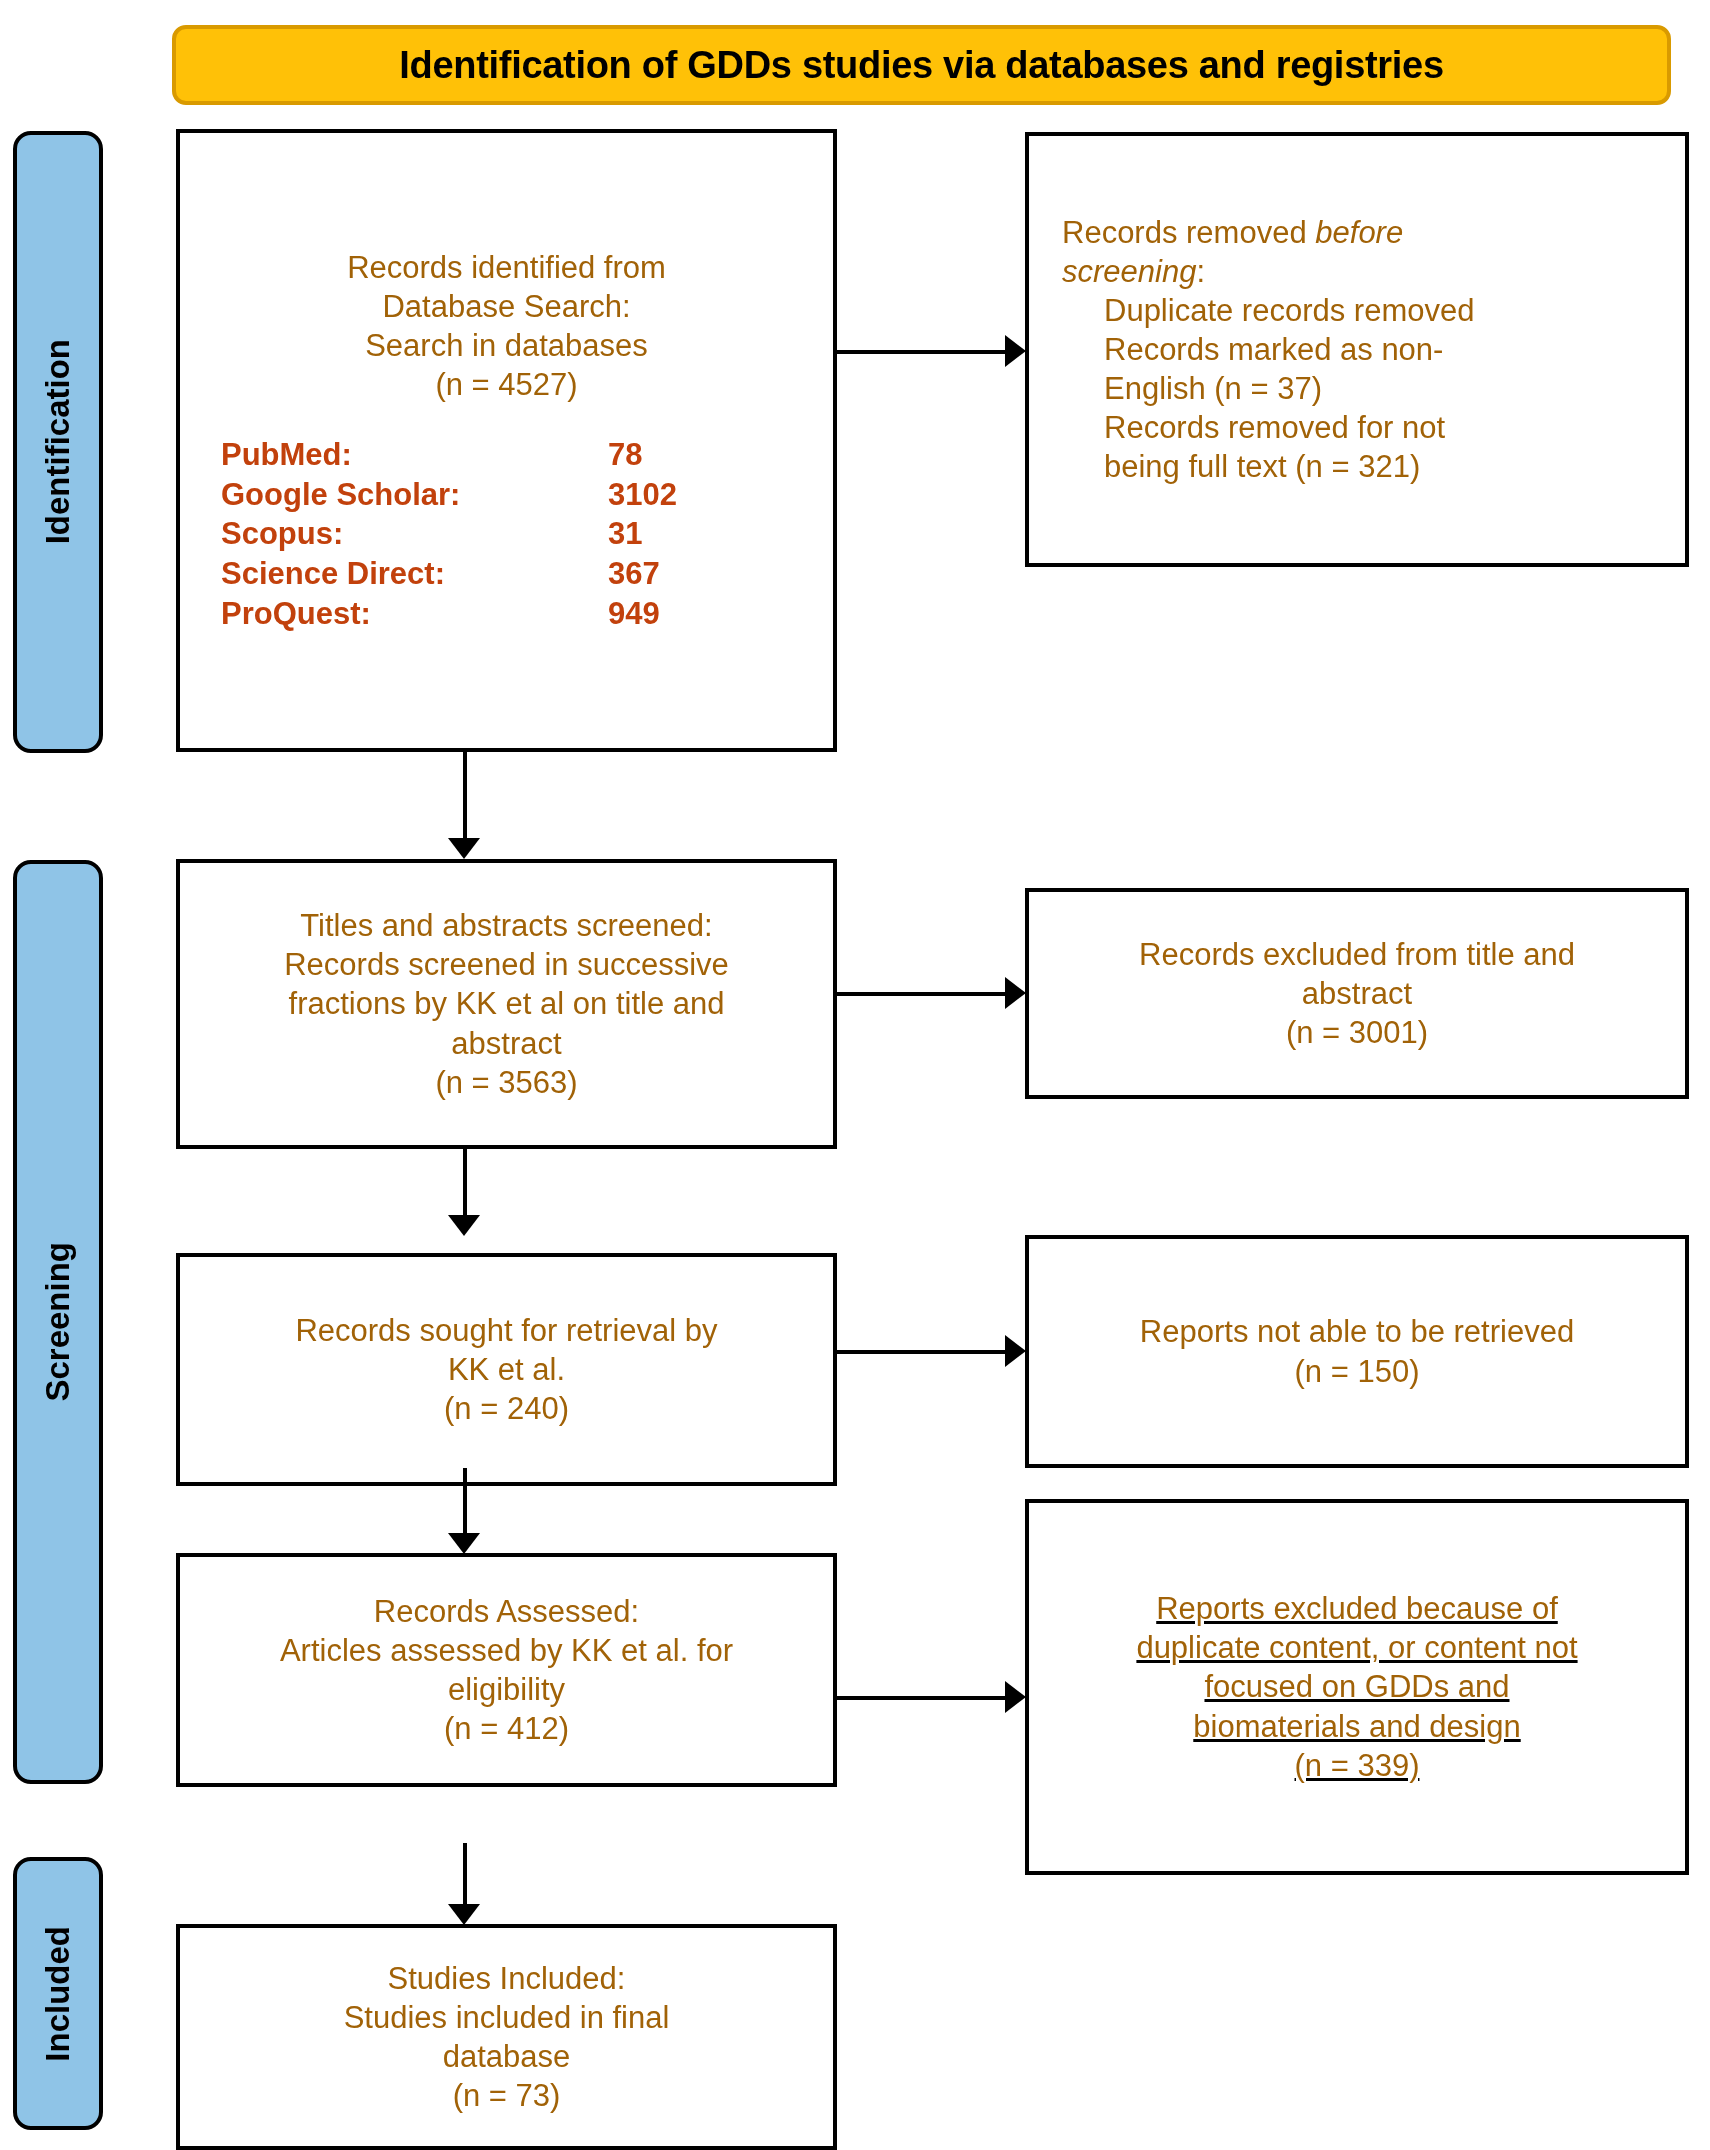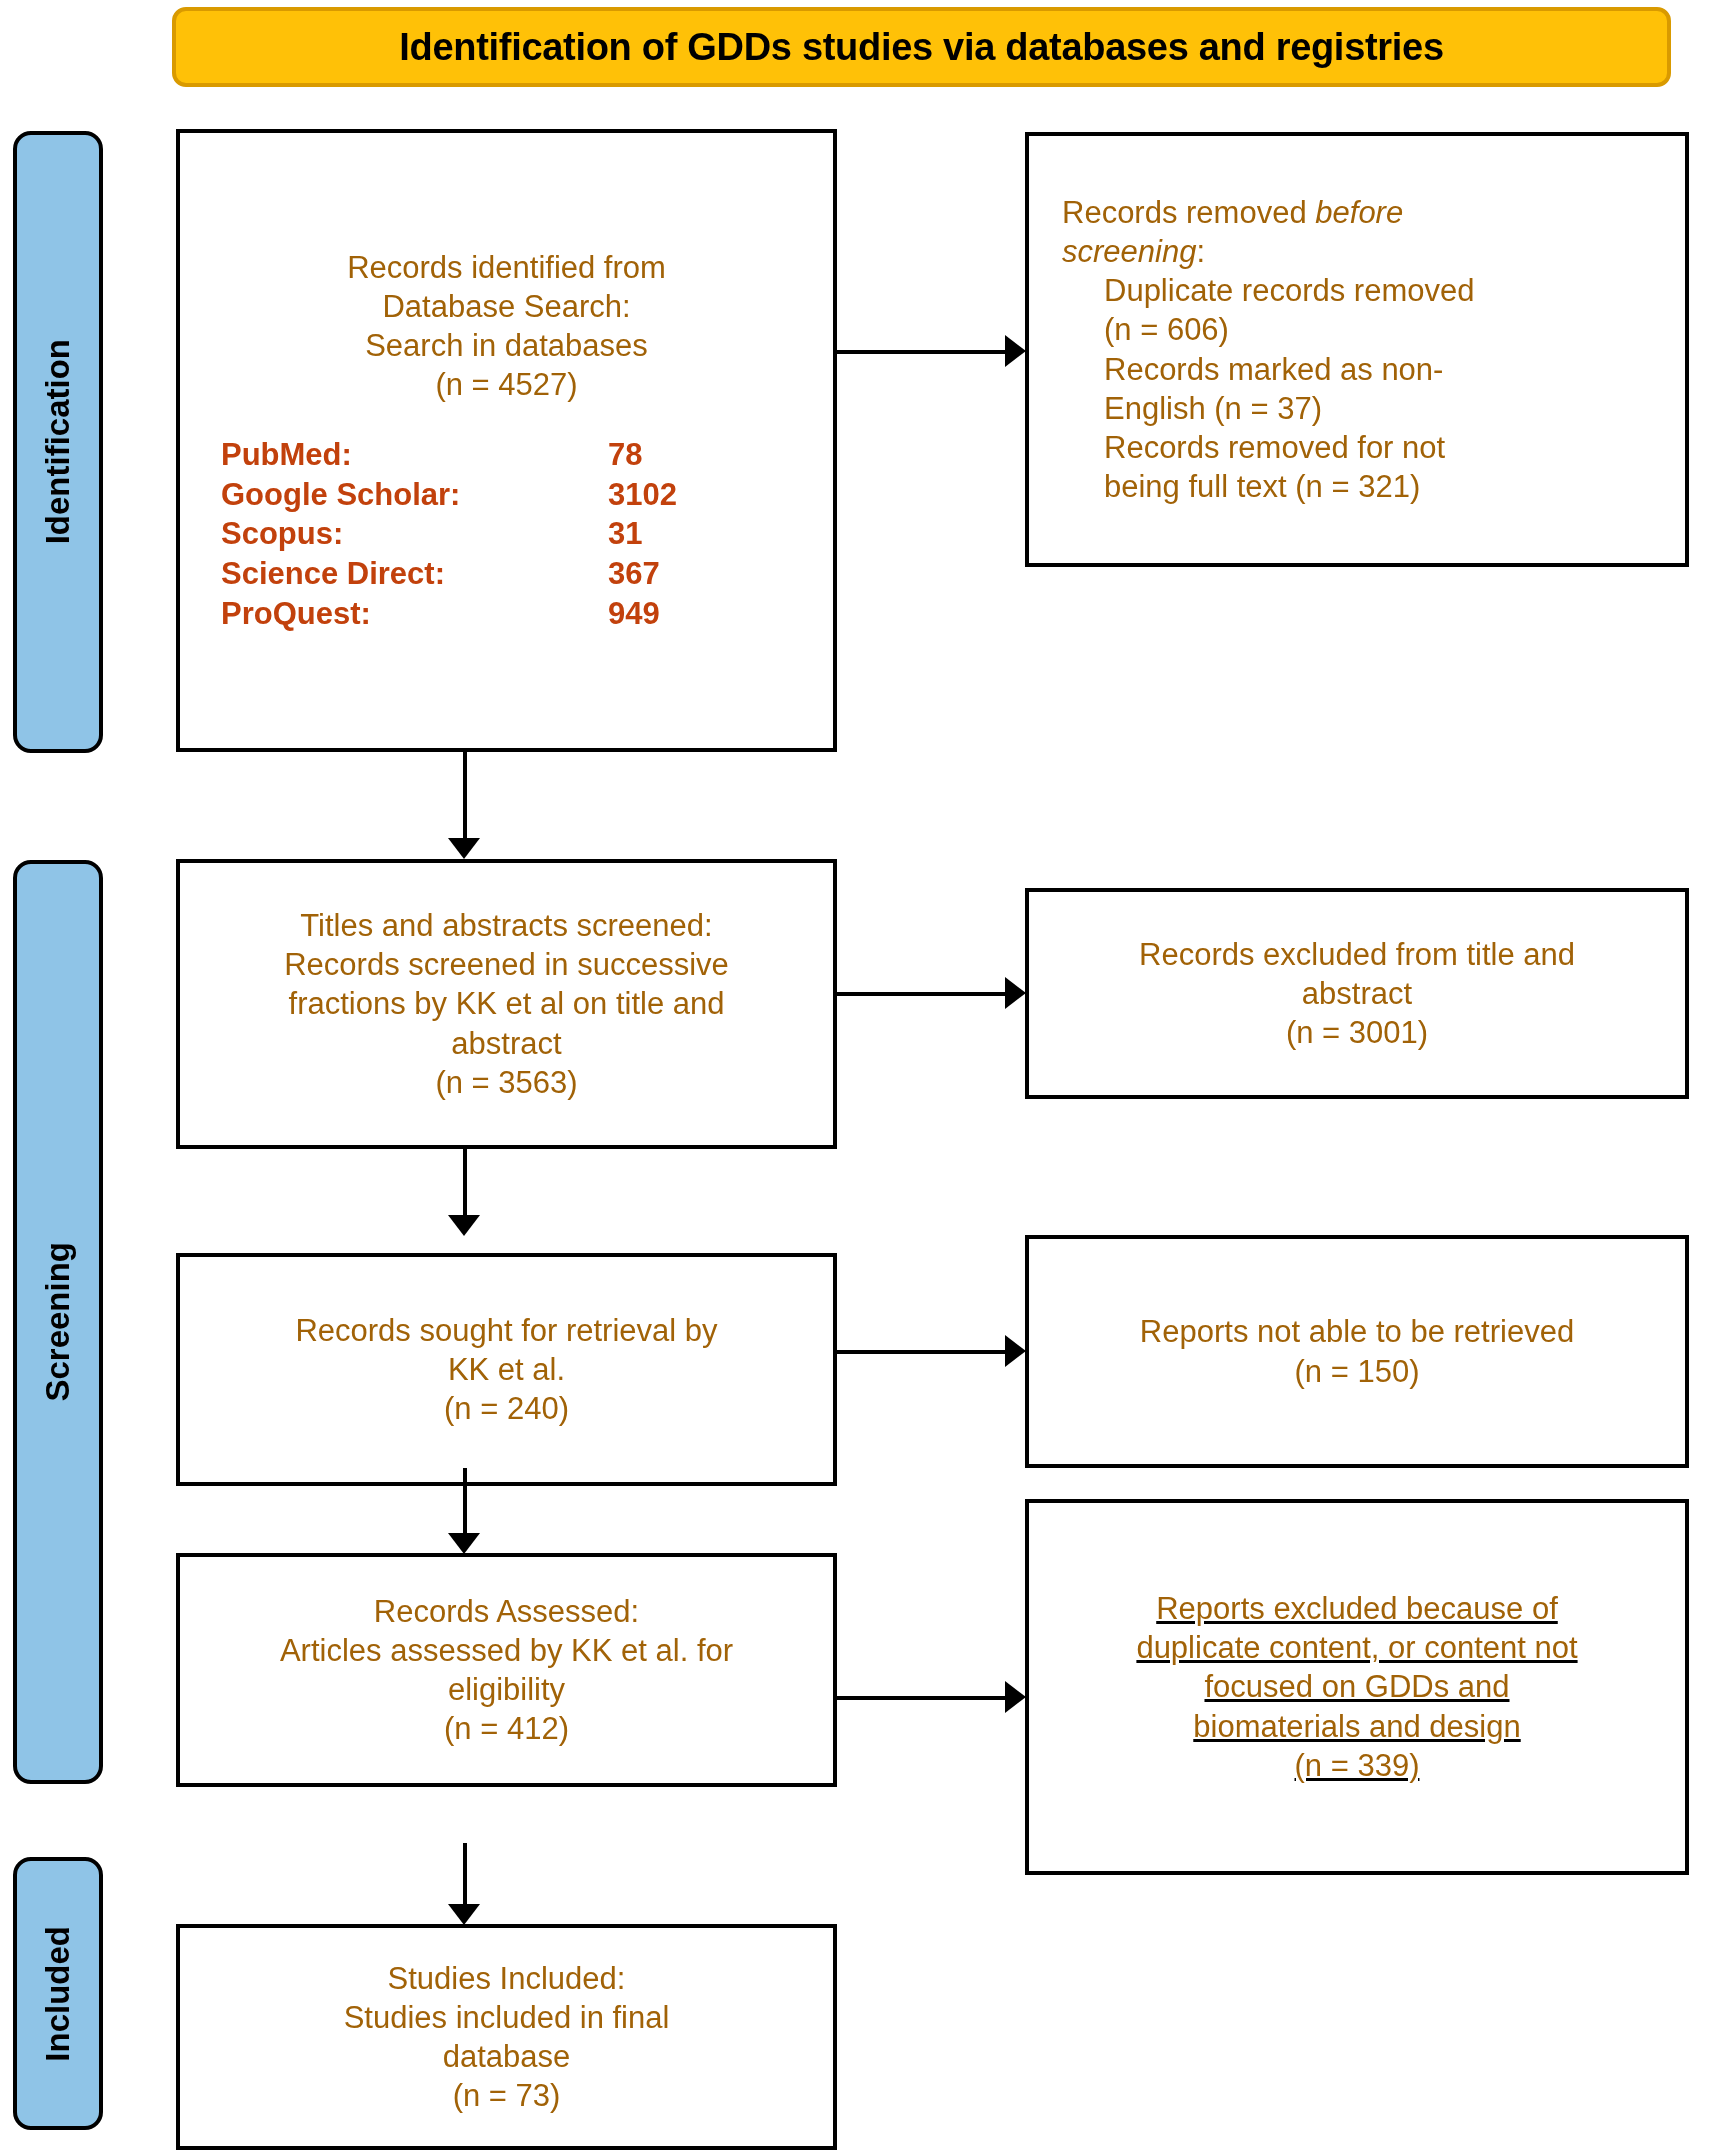--- a/index.html
+++ b/index.html
@@ -13,21 +13,21 @@
     height: 2151px;
     background: #ffffff;
     font-family: "Liberation Sans", sans-serif;
     overflow: hidden;
   }
 
   
   .banner {
     position: absolute;
     left: 172px;
-    top: 7px;
+    top: 25px;
     width: 1499px;
     height: 80px;
     background: #FFC107;
     border: 4.8px solid #D99A00;
     border-radius: 14px;
     box-sizing: border-box;
     display: flex;
     align-items: center;
     justify-content: center;
   }
@@ -217,21 +217,20 @@
         <span class="db-name">ProQuest:</span>
         <span class="db-count">949</span>
       </div>
     </div>
   </div>
 
   <div class="box left-align" id="box-records-removed">
     <div class="line"><span>Records removed </span><span class="ital">before</span></div>
     <div class="line"><span class="ital">screening</span><span>:</span></div>
     <div class="line indent">Duplicate records removed</div>
-    <div class="line indent">(n = 606)</div>
     <div class="line indent">Records marked as non-</div>
     <div class="line indent">English (n = 37)</div>
     <div class="line indent">Records removed for not</div>
     <div class="line indent">being full text (n = 321)</div>
   </div>
 
   <div class="box" id="box-titles-screened">
     <div class="line">Titles and abstracts screened:</div>
     <div class="line">Records screened in successive</div>
     <div class="line">fractions by KK et al on title and</div>

